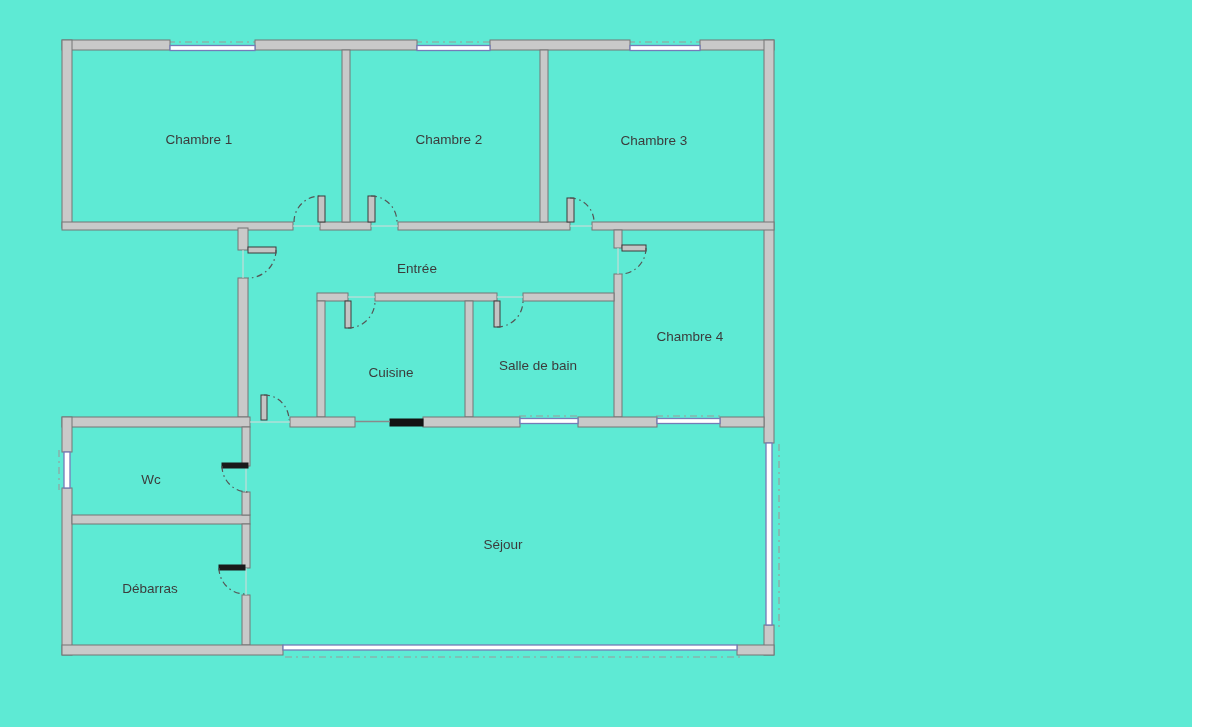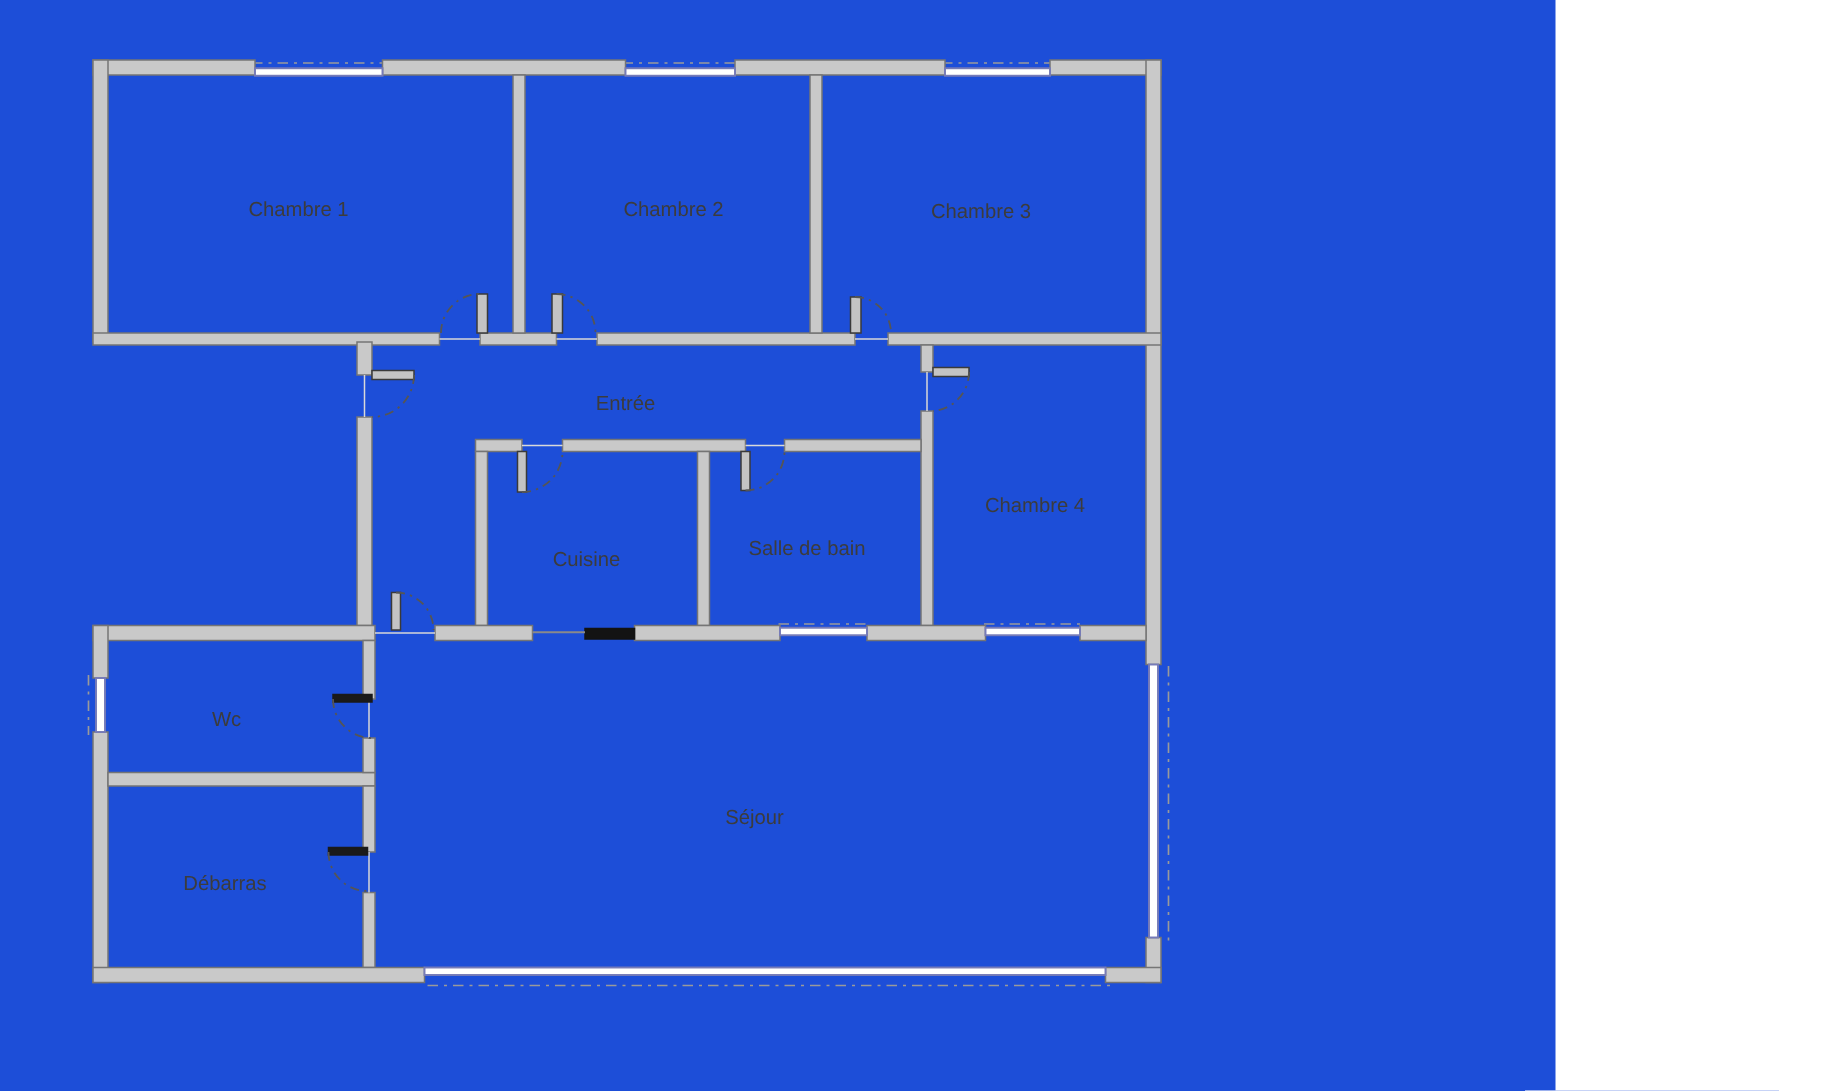--- a/index.html
+++ b/index.html
@@ -5,23 +5,23 @@
   html, body {
     margin: 0;
     padding: 0;
     background: #ffffff;
     width: 1229px;
     height: 727px;
     overflow: hidden;
   }
   .stage {
     position: relative;
-    width: 1037px;
+    width: 1192px;
     height: 727px;
-    background: #1d4ed8;
+    background: #5eead4;
   }
   svg { display: block; }
   
   .w    { fill: #c9c9c9; stroke: #757575; stroke-width: 1; }
   
   .wblk { fill: #131313; stroke: #131313; }
   
   .leaf     { fill: #c4c4c4; stroke: #3a3a3a; stroke-width: 1; }
   .leafdark { fill: #1a1a1a; stroke: #1a1a1a; }
   

